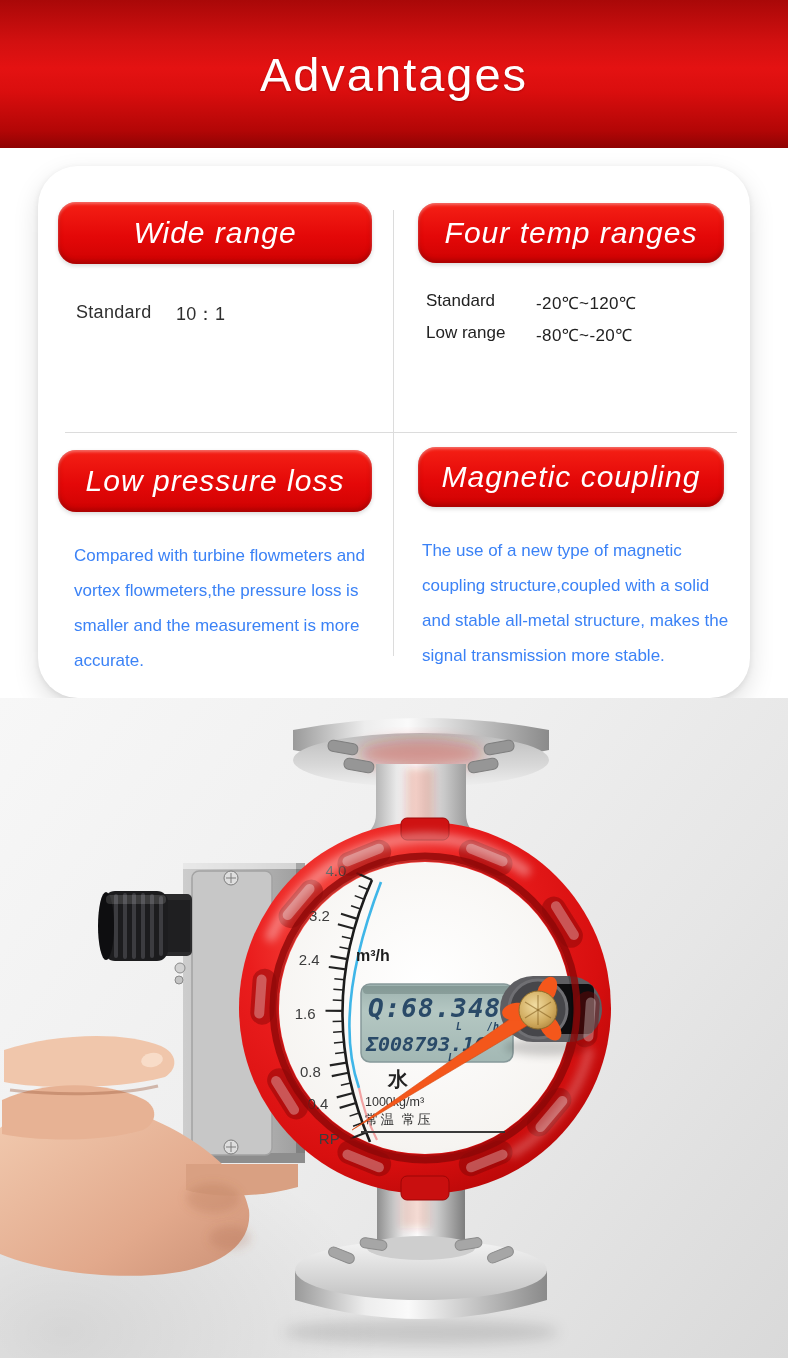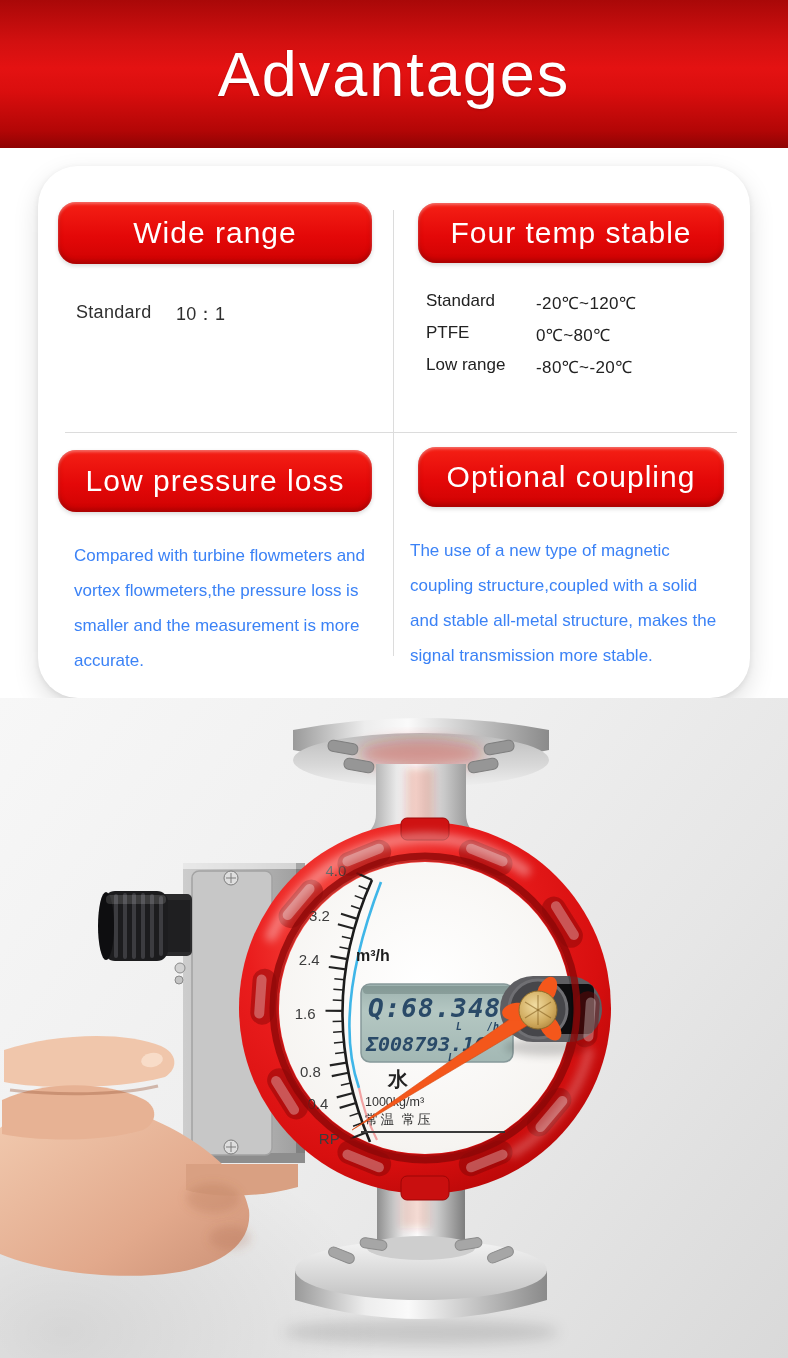--- a/index.html
+++ b/index.html
@@ -8,57 +8,57 @@
     background:#ffffff;
     font-family:"Liberation Sans", sans-serif;
   }
   
   .banner{
     position:absolute;left:0;top:0;width:788px;height:148px;
     background:linear-gradient(180deg,#a90808 0%,#d21010 28%,#e41212 46%,#da0e0e 62%,#b30606 88%,#8f0303 100%);
     display:flex;align-items:center;justify-content:center;
   }
   .banner-title{
-    color:#ffffff;font-size:63px;letter-spacing:2px;font-weight:400;
+    color:#ffffff;font-size:47px;letter-spacing:2px;font-weight:400;
     text-shadow:0 1px 2px rgba(120,0,0,.45);
   }
   
   .adv-card{
     position:absolute;left:38px;top:166px;width:712px;height:532px;
     background:#ffffff;border-radius:40px;
     box-shadow:0 10px 26px rgba(0,0,0,.13), 0 2px 6px rgba(0,0,0,.08);
   }
   .divider-v{position:absolute;left:355px;top:44px;width:1px;height:446px;background:#dcdcdc;}
   .divider-h{position:absolute;left:27px;top:266px;width:672px;height:1px;background:#dcdcdc;}
   .quad{position:absolute;width:356px;height:266px;}
   .q1{left:0;top:0;}  .q2{left:356px;top:0;}
   .q3{left:0;top:266px;} .q4{left:356px;top:266px;}
   .pill{
     height:62px;border-radius:18px;
     background:linear-gradient(180deg,#f52015 0%,#e40808 55%,#cf0202 100%);
     box-shadow:inset 0 2px 3px rgba(255,255,255,.35), inset 0 -3px 5px rgba(120,0,0,.45), 0 2px 4px rgba(0,0,0,.15);
     display:flex;align-items:center;justify-content:center;
-    color:#fff;font-size:30px;letter-spacing:1px;
+    color:#fff;font-size:30px;letter-spacing:1px;font-style:italic;
   }
   .q1 .pill{margin:36px 22px 0 20px;}
   .q2 .pill{margin:37px 26px 0 24px;height:60px;}
   .q3 .pill{margin:18px 22px 0 20px;}
   .q4 .pill{margin:15px 26px 0 24px;height:60px;}
   .spec-rows{margin:38px 0 0 38px;display:flex;flex-direction:column;gap:13px;}
   .spec-row{display:flex;font-size:18px;color:#2f2f2f;letter-spacing:.3px;}
   .spec-row .lbl{width:100px;}
   .temp-rows{margin:28px 0 0 32px;display:flex;flex-direction:column;gap:9px;}
   .temp-row{display:flex;font-size:17px;color:#222;}
   .temp-row .lbl{width:110px;}
   .temp-row .val{letter-spacing:.4px;}
   .body-text{
     margin:26px 0 0 36px;width:308px;
     font-size:17px;line-height:35px;color:#3b82f6;
   }
-  .q4 .body-text{margin-left:16px;width:320px;}
+  .q4 .body-text{margin-left:28px;width:320px;}
   
   .photo{
     position:absolute;left:0;top:698px;width:788px;height:660px;
     background:
       radial-gradient(90% 70% at 8% 96%, rgba(0,0,0,.10), rgba(0,0,0,0) 45%),
       linear-gradient(128deg,#f7f7f7 0%,#efefef 40%,#e6e6e6 68%,#d9d9d9 100%);
   }
   svg text{font-family:"Liberation Sans", sans-serif;}
   .lcd-txt{font-family:"DejaVu Sans Mono", monospace;font-style:italic;font-weight:bold;fill:#2a4a68;}
 </style>
@@ -77,44 +77,40 @@
     <div class="pill">Wide range</div>
     <div class="spec-rows">
       <div class="spec-row">
         <span class="lbl">Standard</span>
         <span class="val">10：1</span>
       </div>
     </div>
   </div>
 
   <div class="quad q2">
-    <div class="pill">Four temp stable</div>
+    <div class="pill">Four temp ranges</div>
     <div class="temp-rows">
       <div class="temp-row">
         <span class="lbl">Standard</span>
         <span class="val">-20℃~120℃</span>
-      </div>
-      <div class="temp-row">
-        <span class="lbl">PTFE</span>
-        <span class="val">0℃~80℃</span>
       </div>
       <div class="temp-row">
         <span class="lbl">Low range</span>
         <span class="val">-80℃~-20℃</span>
       </div>
     </div>
   </div>
 
   <div class="quad q3">
     <div class="pill">Low pressure loss</div>
     <p class="body-text">Compared with turbine flowmeters and vortex flowmeters,the pressure loss is smaller and the measurement is more accurate.</p>
   </div>
 
   <div class="quad q4">
-    <div class="pill">Optional coupling</div>
+    <div class="pill">Magnetic coupling</div>
     <p class="body-text">The use of a new type of magnetic coupling structure,coupled with a solid and stable all-metal structure, makes the signal transmission more stable.</p>
   </div>
 </section>
 
 <section class="photo">
 <svg id="meter-svg" width="788" height="660" viewBox="0 0 788 660">
   <defs>
     <linearGradient id="pipeH" x1="0" y1="0" x2="1" y2="0">
       <stop offset="0" stop-color="#8e8e8e"></stop>
           <stop offset=".3" stop-color="#e9e9e9"></stop>

